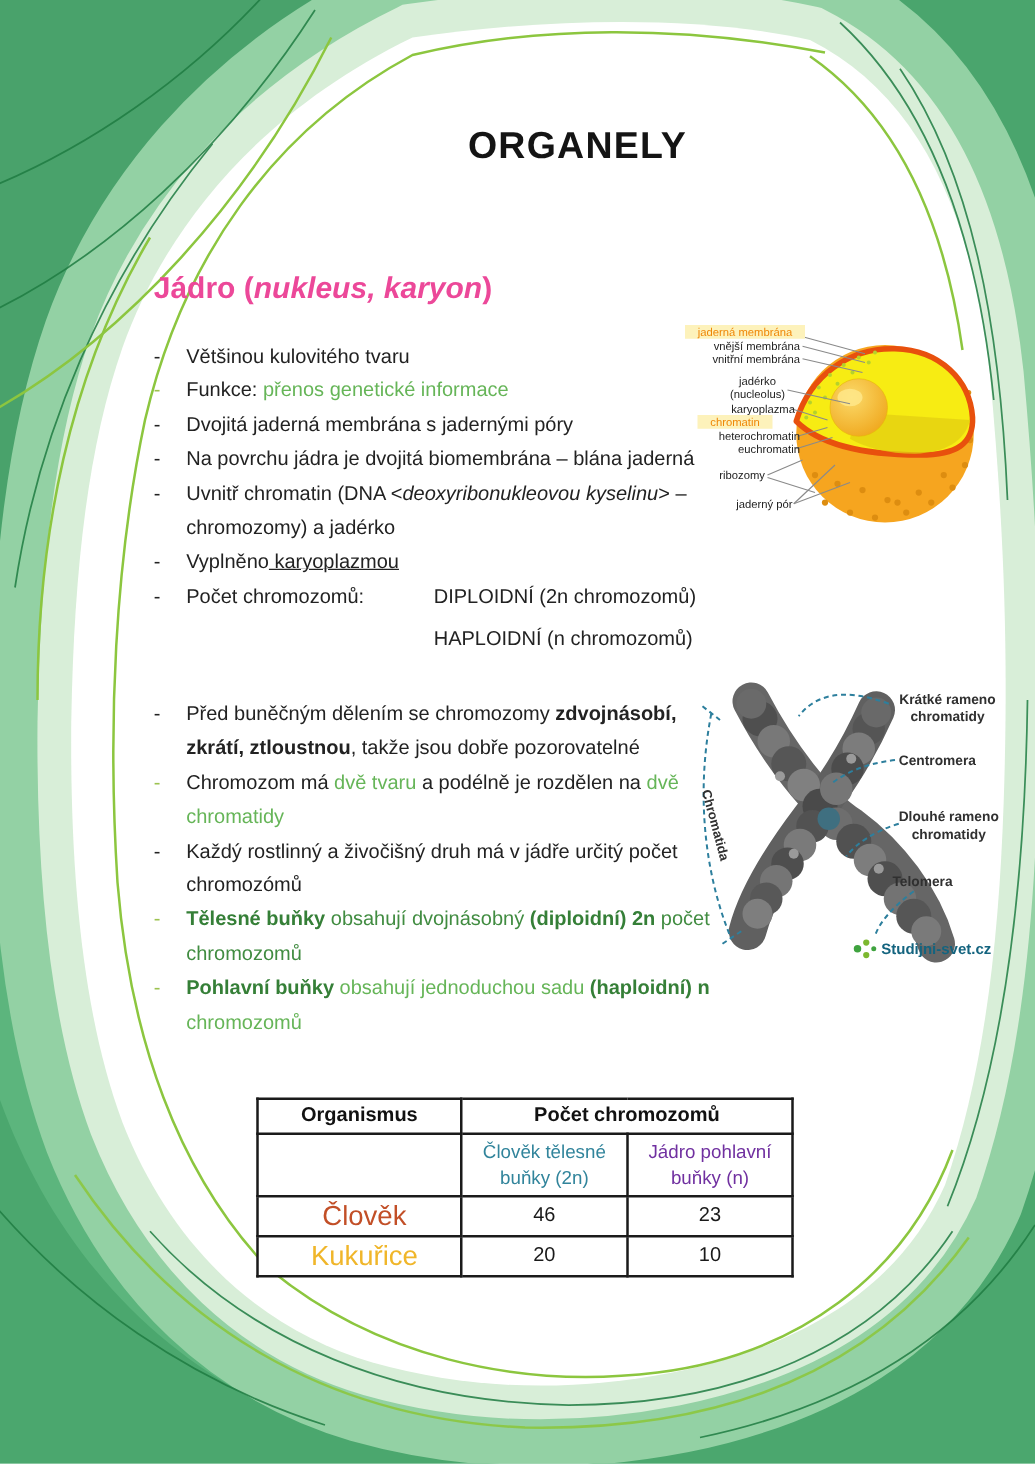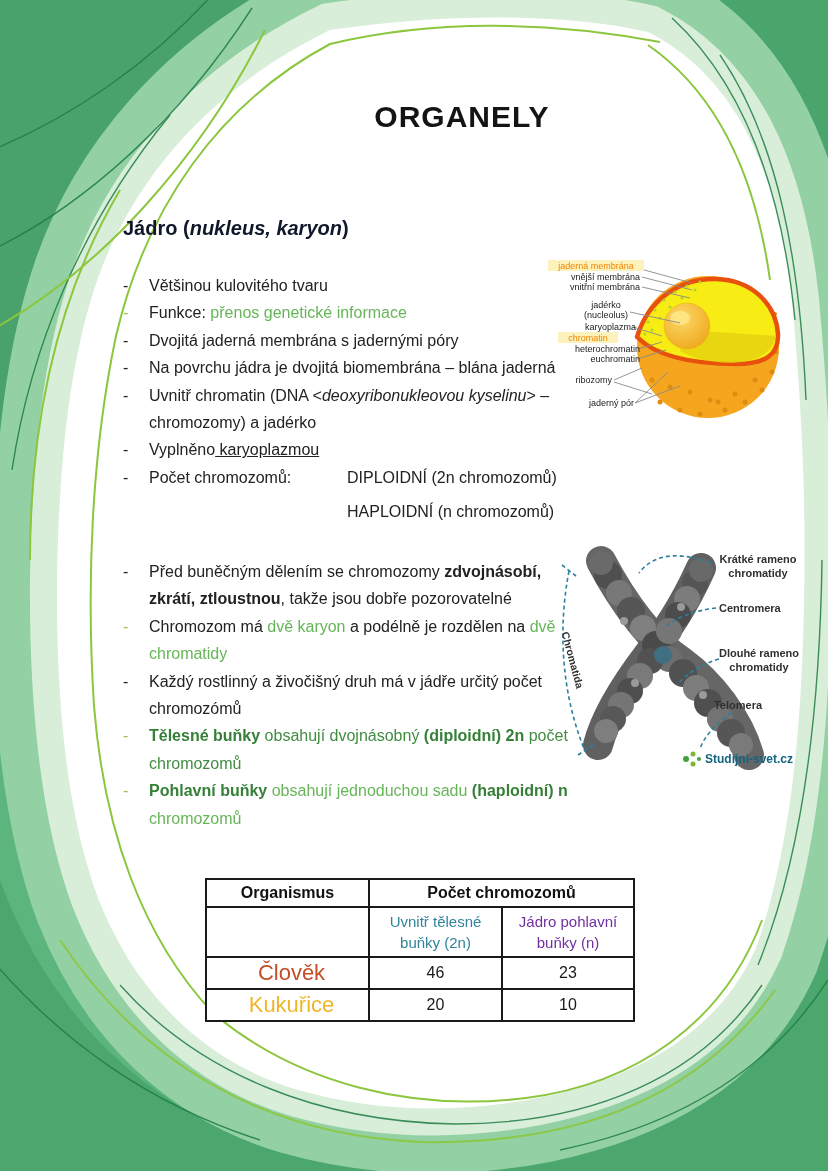--- a/index.html
+++ b/index.html
@@ -1,21 +1,21 @@
 <!DOCTYPE html>
 <html><head>
 <meta charset="utf-8">
 <style>
   html,body{margin:0;padding:0;background:#fff;}
   .page{position:relative;width:828px;height:1171px;overflow:hidden;background:#ffffff;
         font-family:"Liberation Sans",sans-serif;color:#222;}
   .frame{position:absolute;left:0;top:0;width:828px;height:1171px;pointer-events:none;}
   .title{position:absolute;top:100px;left:0;width:828px;text-align:center;
          font-size:30px;font-weight:bold;color:#141414;letter-spacing:1px;padding-left:48px;}
-  .heading{position:absolute;left:123px;top:217px;font-size:20px;font-weight:bold;color:#0f172a;}
+  .heading{position:absolute;left:123px;top:217px;font-size:24px;font-weight:bold;color:#ec4899;}
   .heading .it{font-style:italic;}
   .blist{position:absolute;left:123px;width:480px;}
   #list1{top:272px;}
   #list2{top:558px;}
   .bullet{display:flex;line-height:27.4px;font-size:16px;}
   .dash{width:26px;flex:none;color:#222;}
   .dash.dashg{color:#9cc24f;}
   .btext{width:454px;}
   .s-b{font-weight:bold;}
   .s-i{font-style:italic;}
@@ -108,21 +108,21 @@
         <div class="btext"><span class="collabel">Počet chromozomů:</span><span class="colright"><div>DIPLOIDNÍ (2n chromozomů)</div><div class="colgap">HAPLOIDNÍ (n chromozomů)</div></span></div>
       </div>
     </div>
   <div id="list2" class="blist">
       <div class="bullet">
         <span class="dash">-</span>
         <div class="btext"><span>Před buněčným dělením se chromozomy </span><span class="s-b">zdvojnásobí,</span><br><span class="s-b">zkrátí, ztloustnou</span><span>, takže jsou dobře pozorovatelné</span></div>
       </div>
       <div class="bullet">
         <span class="dash dashg">-</span>
-        <div class="btext"><span>Chromozom má </span><span class="s-g">dvě karyon</span><span> a podélně je rozdělen na </span><span class="s-g">dvě</span><br><span class="s-g">chromatidy</span></div>
+        <div class="btext"><span>Chromozom má </span><span class="s-g">dvě tvaru</span><span> a podélně je rozdělen na </span><span class="s-g">dvě</span><br><span class="s-g">chromatidy</span></div>
       </div>
       <div class="bullet">
         <span class="dash">-</span>
         <div class="btext"><span>Každý rostlinný a živočišný druh má v jádře určitý počet</span><br><span>chromozómů</span></div>
       </div>
       <div class="bullet">
         <span class="dash dashg">-</span>
         <div class="btext"><span class="s-gb">Tělesné buňky</span><span class="s-dg"> obsahují dvojnásobný </span><span class="s-gb">(diploidní) 2n</span><span class="s-dg"> počet</span><br><span class="s-dg">chromozomů</span></div>
       </div>
       <div class="bullet">
@@ -274,21 +274,21 @@
 
   <table class="ctable">
     <tbody>
         <tr>
       <td class="c1 th1">Organismus</td>
       <td class="th1" colspan="2">Počet chromozomů</td>
     </tr>
     <tr>
       <td class="c1 th2"></td>
       <td class="c2 th2 teal">
-            <div>Uvnitř tělesné</div>
+            <div>Člověk tělesné</div>
             <div>buňky (2n)</div>
           </td>
       <td class="c3 th2 purple">
             <div>Jádro pohlavní</div>
             <div>buňky (n)</div>
           </td>
     </tr>
     <tr>
       <td class="c1 rowname" style="color: rgb(194, 79, 39);">Člověk</td>
       <td class="c2 rowval">46</td>

